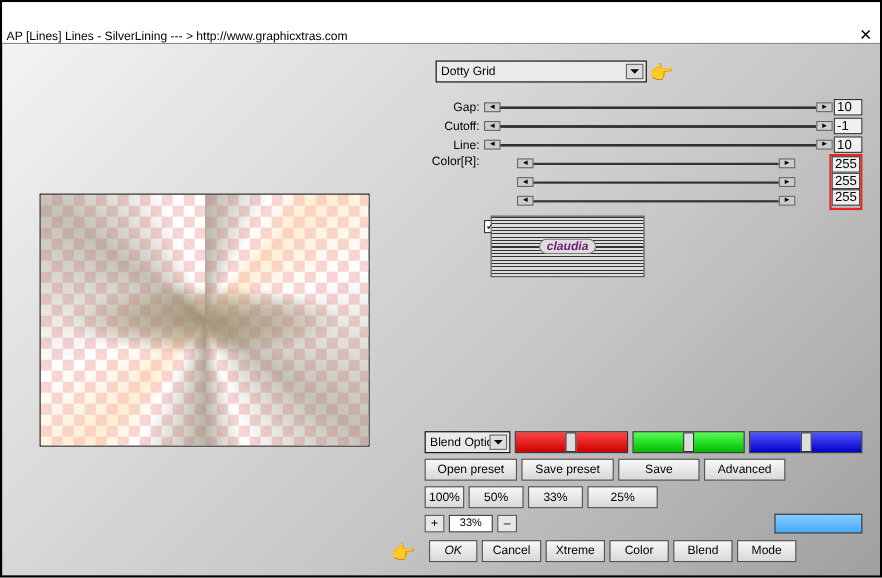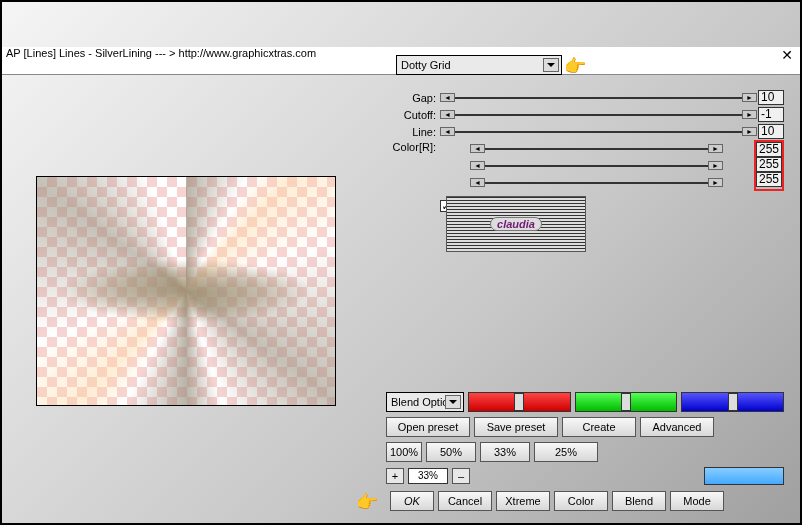--- a/index.html
+++ b/index.html
@@ -1,36 +1,36 @@
 <!DOCTYPE html>
 <html><head>
 <meta charset="utf-8">
 <style>
   * { box-sizing: border-box; font-family: Tahoma, Arial, sans-serif; font-size: 11px; }
   body { margin: 0; background: #fff; }
   .window { width: 802px; height: 525px; border: 2px solid #000; position: relative;
             background: linear-gradient(135deg, #f5f5f5 0%, #c8c8c8 60%, #a0a0a0 100%); }
-  .titlebar { height: 28px; background: #fff; border-bottom: 1px solid #888; display:flex; align-items:flex-start; padding:0 4px;margin-top:45px; }
+  .titlebar { height: 38px; background: #fff; border-bottom: 1px solid #888; display:flex; align-items:flex-end; padding:0 4px; }
   .titlebar .title { flex:1; }
   .close-x { width: 18px; text-align:center; cursor:default; font-size:14px;}
   .content { position:absolute; top:24px; left:4px; right:4px; bottom:4px; }
   .preview { position:absolute; top:150px; left:30px; width:300px; height:230px; border:1px solid #000; background:#fff; overflow:hidden;}
   .checker { position:absolute; inset:0;
     background-image:
       linear-gradient(45deg,#f7d4d4 25%,transparent 25%,transparent 75%,#f7d4d4 75%),
       linear-gradient(45deg,#f7d4d4 25%,#fff 25%,#fff 75%,#f7d4d4 75%);
     background-size:20px 20px; background-position:0 0,10px 10px; }
   .rays { position:absolute; inset:0;
     background: radial-gradient(ellipse 60% 20% at 50% 50%, rgba(155,140,110,0.9) 0%, rgba(155,140,110,0.5) 40%, transparent 70%),
                 conic-gradient(from 0deg at 50% 50%, rgba(140,130,110,0.6), transparent 8%, rgba(255,210,150,0.4) 12%, transparent 20%, rgba(140,130,110,0.5) 35%, transparent 45%, rgba(140,130,110,0.6) 50%, transparent 58%, rgba(255,210,150,0.4) 62%, transparent 70%, rgba(140,130,110,0.5) 85%, transparent 95%);
   }
   .right { position:absolute; top:30px; left:380px; right:12px; }
   .row { display:flex; align-items:center; height:17px; margin-bottom:0px;}
   .lbl { width:54px; text-align:right; padding-right:4px;}
-  .select { width:166px; height:20px; border:1px solid #000; background:#eaeaea; display:flex; align-items:center; padding:0 4px; position:relative;}
+  .select { width:192px; height:20px; border:1px solid #000; background:#eaeaea; display:flex; align-items:center; padding:0 4px; position:relative;}
   .select .arrow { position:absolute; right:2px; top:2px; width:16px; height:14px; border:1px solid #666; background:#ddd; display:flex; align-items:center; justify-content:center;}
   .select .arrow::after { content:""; border:4px solid transparent; border-top-color:#000; margin-top:4px;}
   .hand { width:30px; height:20px; font-size:18px; margin-left:2px;}
   .sb-btn { width:15px; background:#ccc; border:1px solid #666; font-size:7px; display:flex; align-items:center; justify-content:center;}
   .sb-track { flex:1; border:1px solid #333; }
   .track-black { background:#000; }
   .track-red { background:linear-gradient(#f33,#b00); }
   .track-green { background:linear-gradient(#3f3,#0a0); }
   .track-blue { background:linear-gradient(#55f,#00b); }
   .numbox { width:26px; height:15px; border:1px solid #333; background:#f0f0f0; text-align:left; padding:0 2px; font-size:12px; line-height:13px; margin-left:1px;}
@@ -150,21 +150,21 @@
             <span class="cs-thumb"></span>
           </div>
         <div class="color-slider cs-blue">
             <span class="cs-thumb"></span>
           </div>
       </div>
 
       <div class="btn-row">
         <span class="btn" style="width:84px;">Open preset</span>
         <span class="btn" style="width:84px;">Save preset</span>
-        <span class="btn" style="width:74px;">Create</span>
+        <span class="btn" style="width:74px;">Save</span>
         <span class="btn" style="width:74px;">Advanced</span>
       </div>
 
       <div class="btn-row">
         <span class="btn" style="width:36px;">100%</span>
         <span class="btn" style="width:50px;">50%</span>
         <span class="btn" style="width:50px;">33%</span>
         <span class="btn" style="width:64px;">25%</span>
       </div>
 

